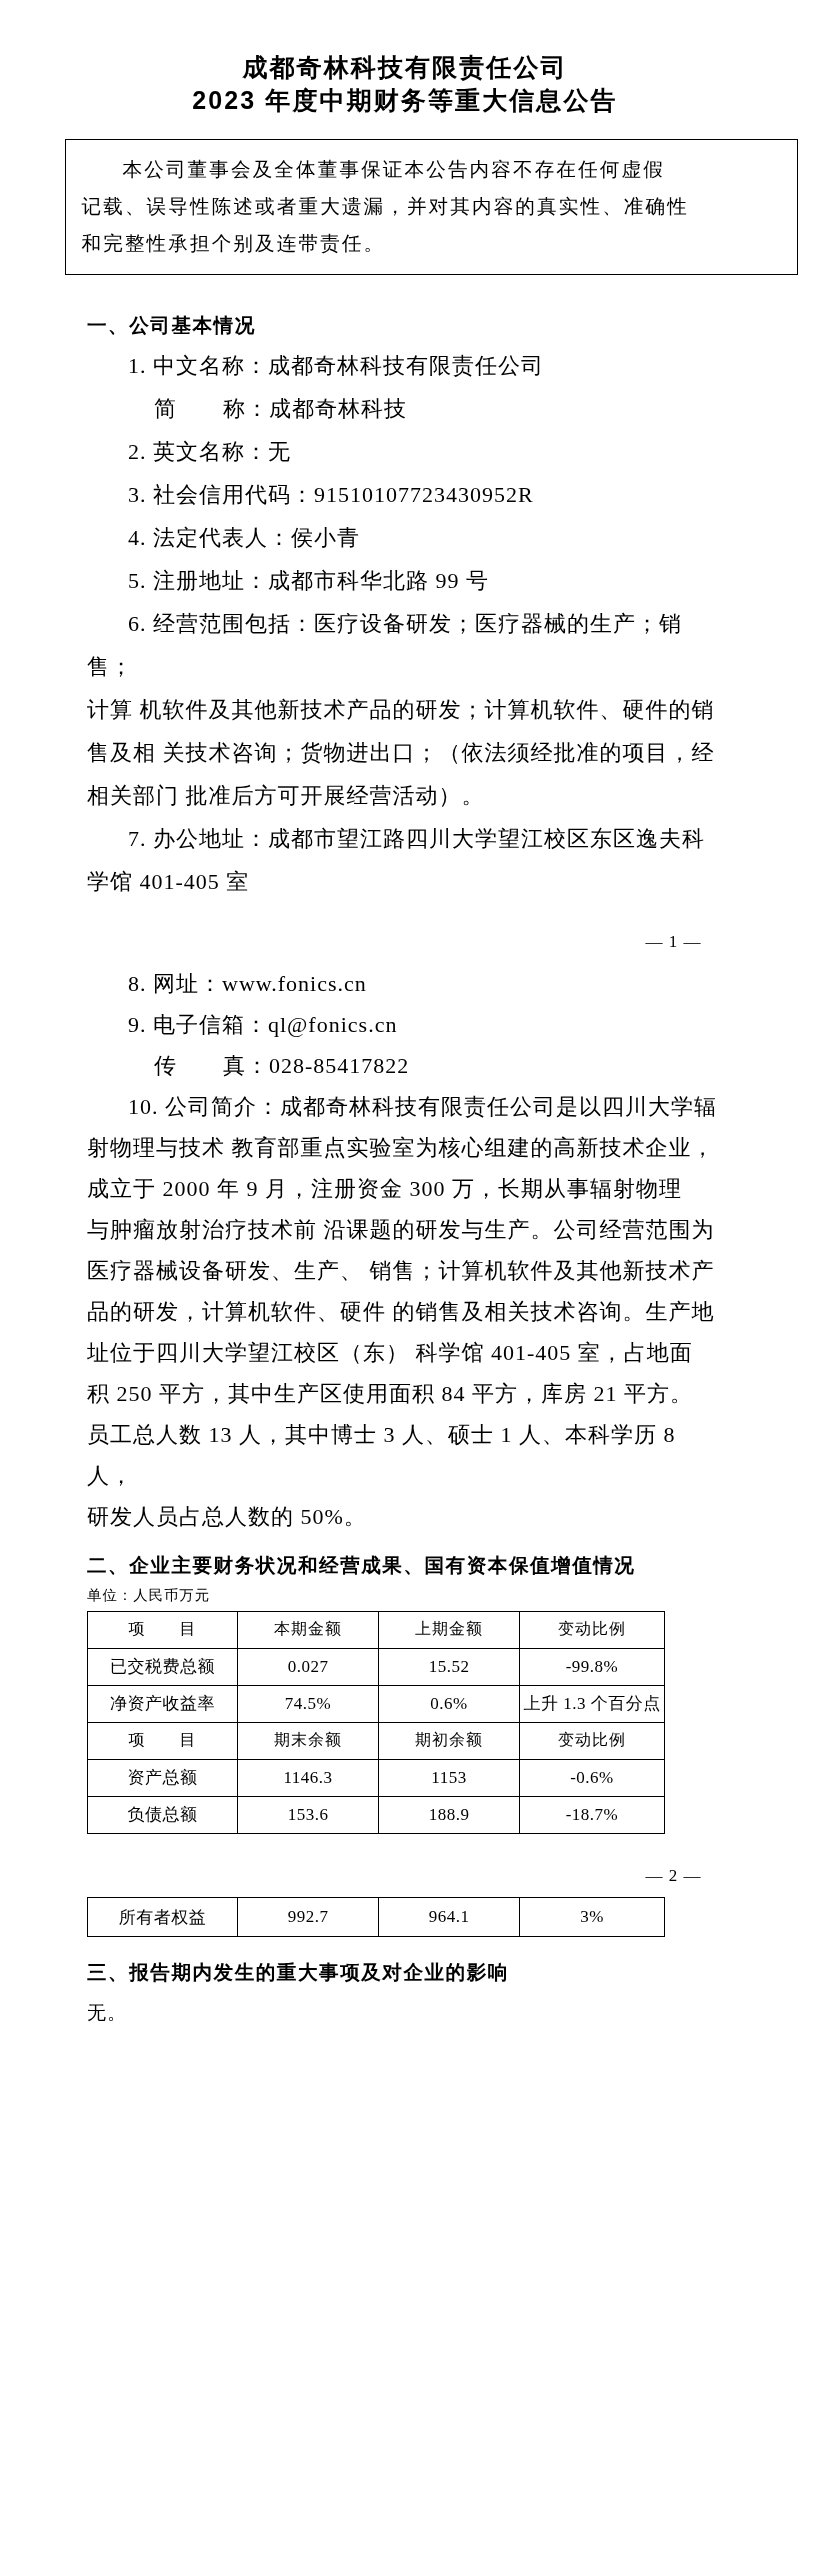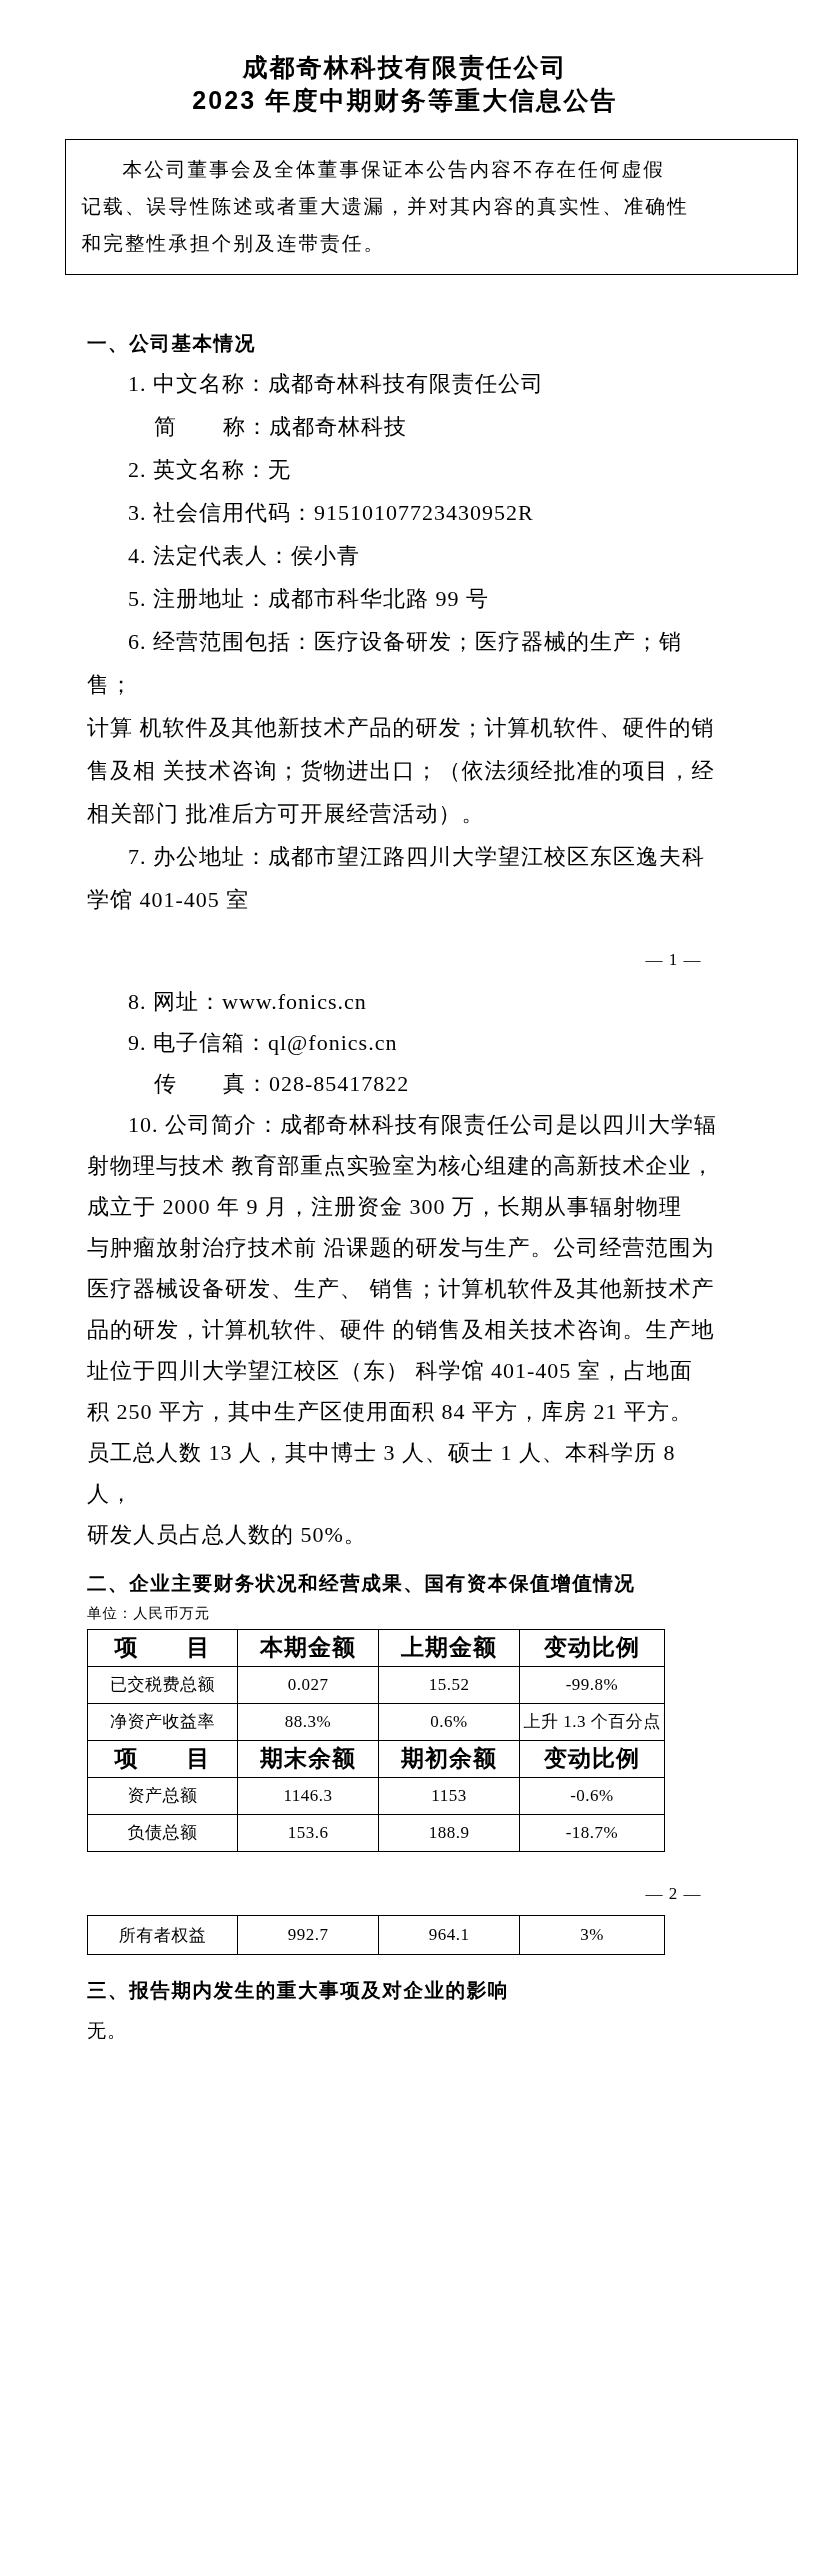--- a/index.html
+++ b/index.html
@@ -45,21 +45,21 @@
 
   .sec-heading {
     margin: 0;
     font-family: "Liberation Sans", "DejaVu Sans", sans-serif;
     font-weight: 700;
     font-size: 19.6px;
     line-height: 28px;
     letter-spacing: 1.5px;
     white-space: nowrap;
   }
-  .sec-heading.s1 { margin-top: 54px; }
+  .sec-heading.s1 { margin-top: 36px; }
   .sec-heading.s2 { margin-top: 13.4px; }
   .sec-heading.s3 { margin-top: 20.6px; }
 
   .item {
     margin: 0;
     font-size: 22px;
     line-height: 43px;
     letter-spacing: 1px;
     text-indent: 41px;
     white-space: pre-line;
@@ -102,22 +102,22 @@
     vertical-align: middle;
     font-size: 17px;
     letter-spacing: 0.5px;
     padding: 0 2.1px;
     overflow: hidden;
   }
   table.fin.t1 td { height: 36px; }
   table.fin.t2 td { height: 38px; }
   table.fin td.hdr {
     font-family: "Liberation Sans", "DejaVu Sans", sans-serif;
-    font-weight: 700;
-    font-size: 23px;
+    font-weight: 400;
+    font-size: 16px;
     letter-spacing: 1px;
   }
 
   .none-text {
     margin: 6.2px 0 0 0;
     font-size: 19px;
     line-height: 41px;
     letter-spacing: 1px;
   }
 </style>
@@ -185,21 +185,21 @@
           <td class="hdr">变动比例</td>
         </tr>
         <tr>
           <td>已交税费总额</td>
           <td>0.027</td>
           <td>15.52</td>
           <td>-99.8%</td>
         </tr>
         <tr>
           <td>净资产收益率</td>
-          <td>88.3%</td>
+          <td>74.5%</td>
           <td>0.6%</td>
           <td>上升 1.3 个百分点</td>
         </tr>
         <tr>
           <td class="hdr">项　　目</td>
           <td class="hdr">期末余额</td>
           <td class="hdr">期初余额</td>
           <td class="hdr">变动比例</td>
         </tr>
         <tr>

